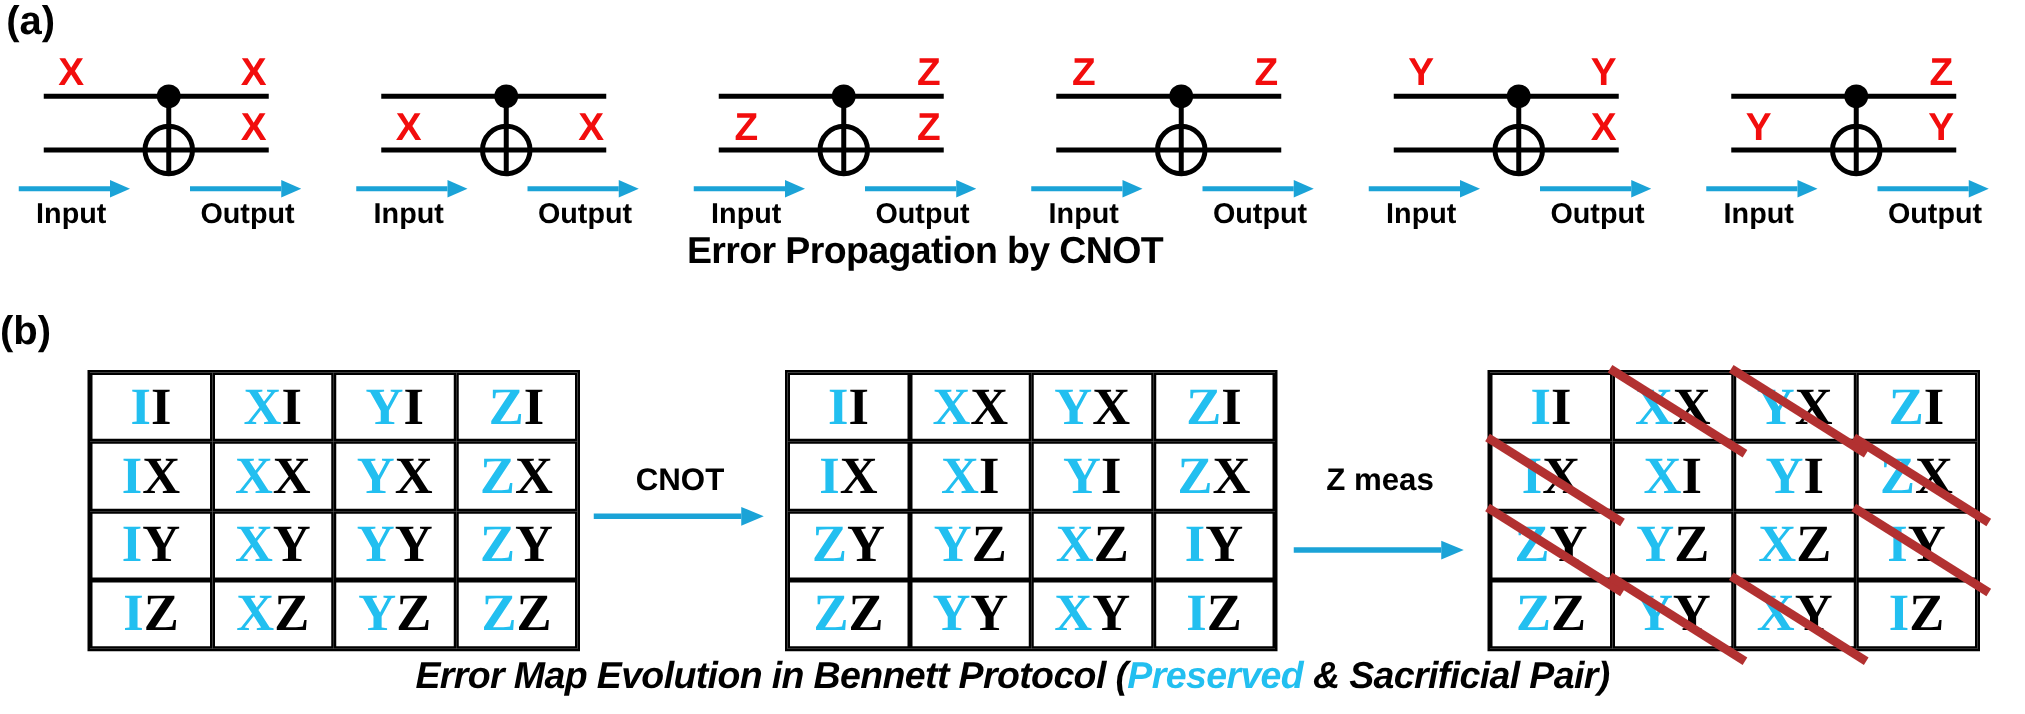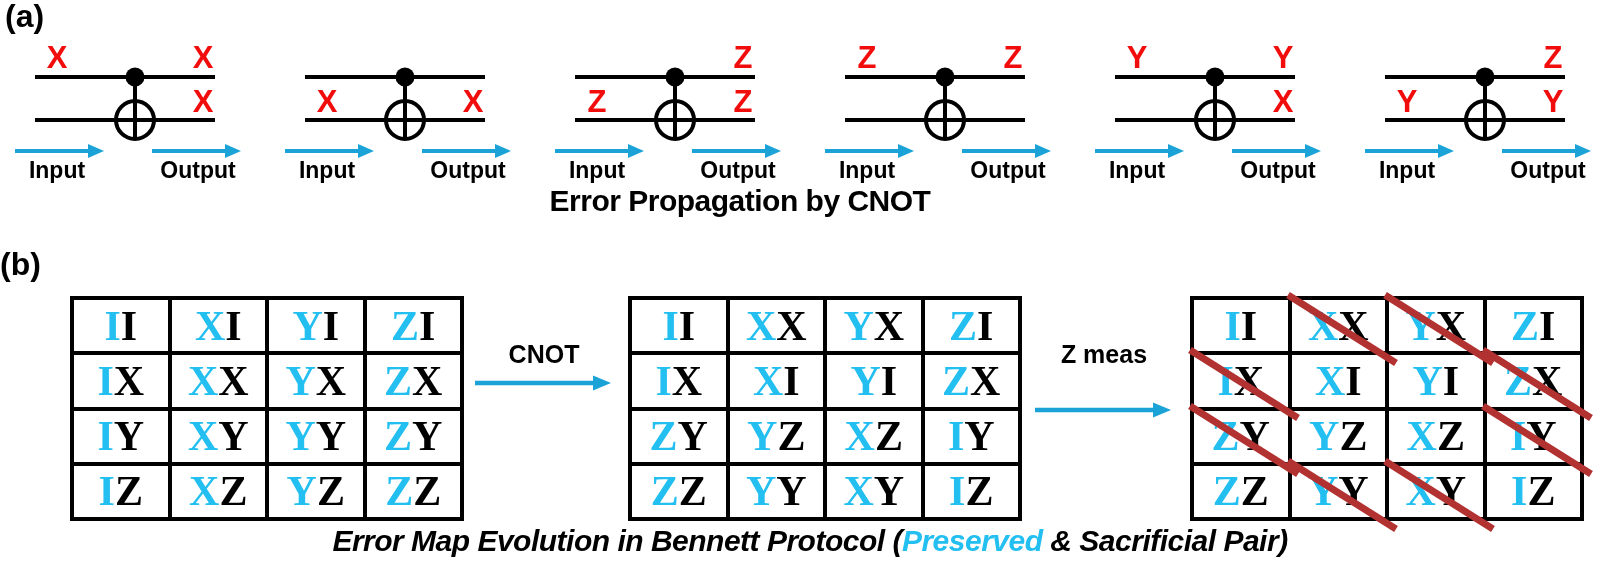--- a/index.html
+++ b/index.html
@@ -45,21 +45,21 @@
     position:absolute; left:-7px; top:-8px; width:114px; height:74px;
     overflow:visible; pointer-events:none; z-index:3;
   }
   .strike line { stroke:var(--strike-red); stroke-width:7; }
 
   .arrow-block {
     position:absolute; top:340px; width:172px;
     display:flex; flex-direction:column; align-items:center; gap:3px;
   }
   #arrow-block-1 { left:458px; } #arrow-block-2 { left:1018px;gap:30px; }
-  .arrow-label { font-size:25px; font-weight:bold; color:#000; }
+  .arrow-label { font-size:25px; font-weight:bold; color:#000;margin-top:30px; }
   .big-arrow { display:block; }
   .big-arrow line { stroke:var(--arrow-cyan); stroke-width:4.5; }
   .big-arrow polygon { fill:var(--arrow-cyan); }
 
   .caption-b {
     position:absolute; top:524px; left:0; width:1620px; text-align:center;
     font-size:30px; font-weight:bold; color:#000; letter-spacing:-0.5px;font-style:italic;
   }
   .caption-b .cyan { color:var(--text-cyan); }
 </style>

